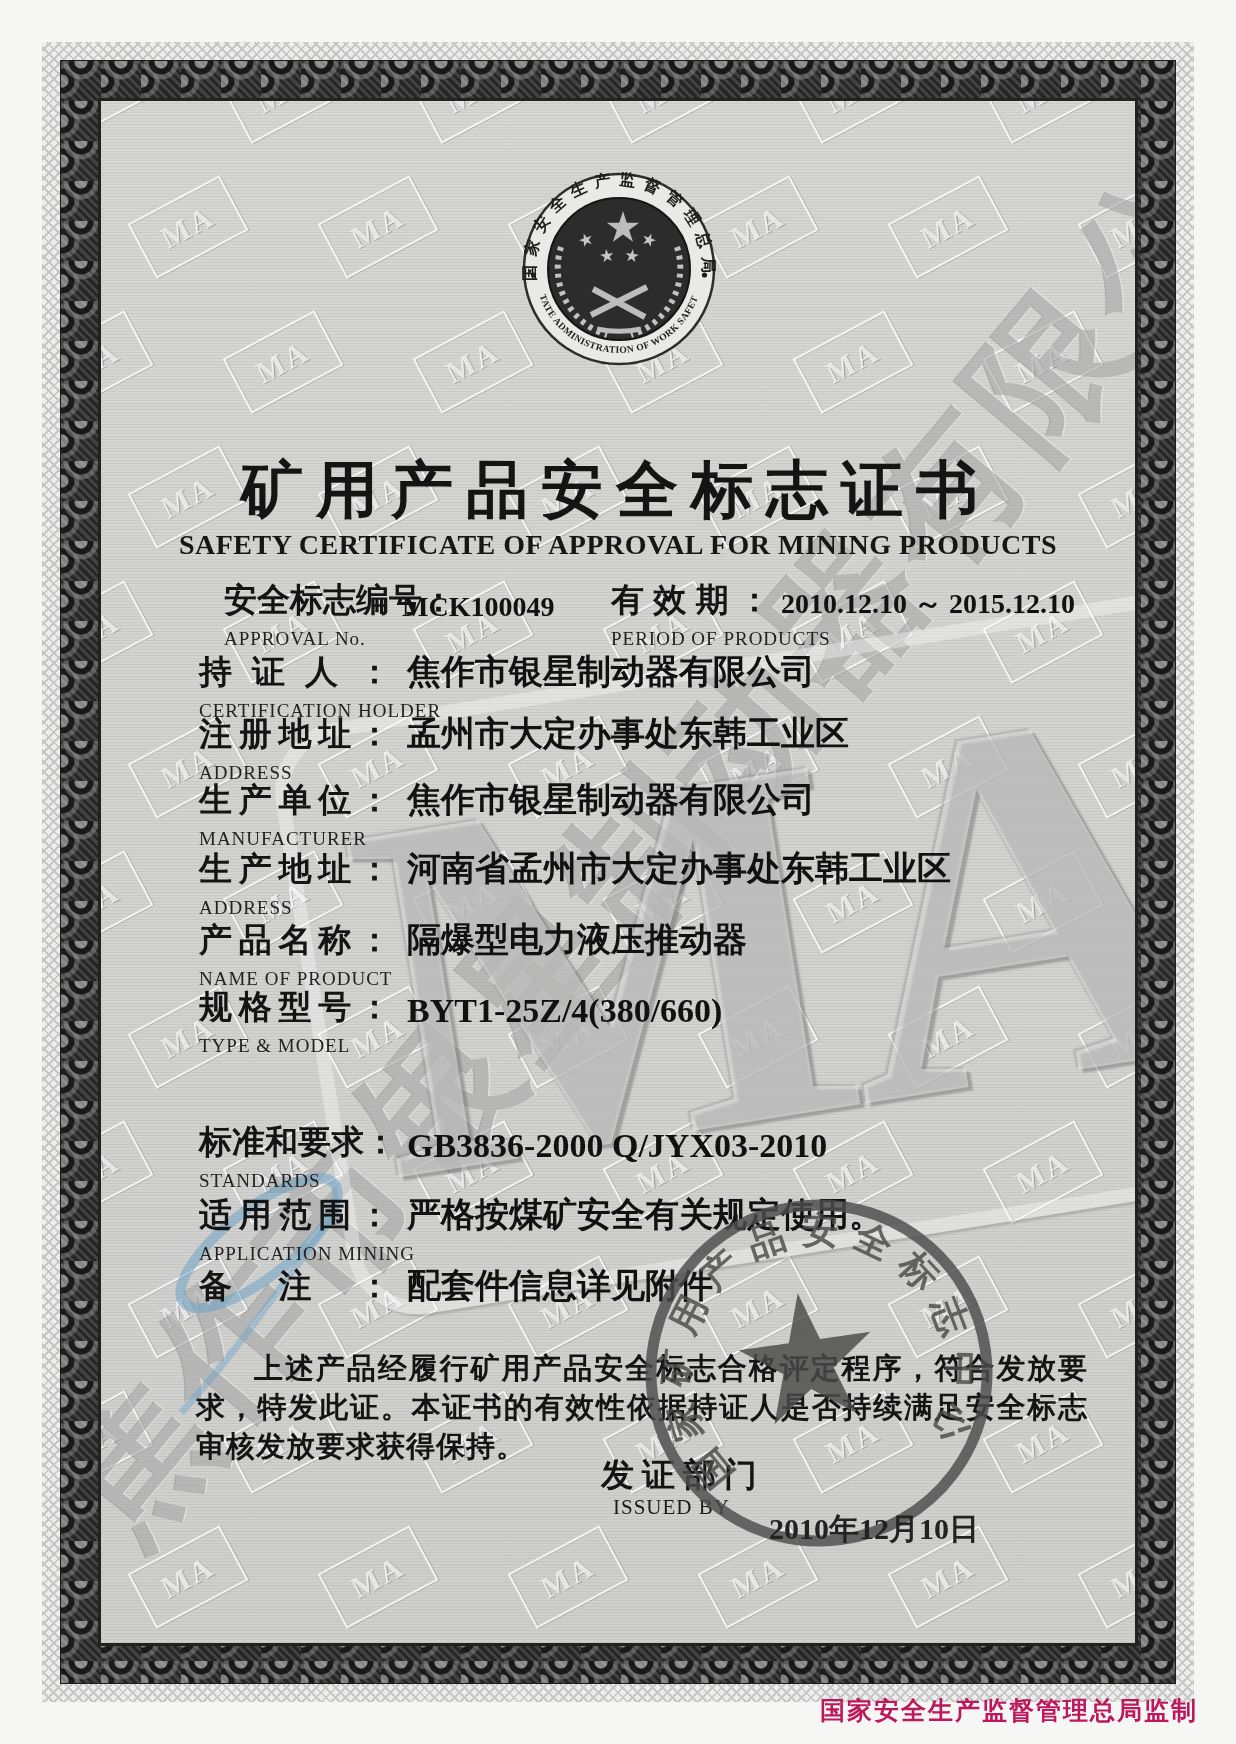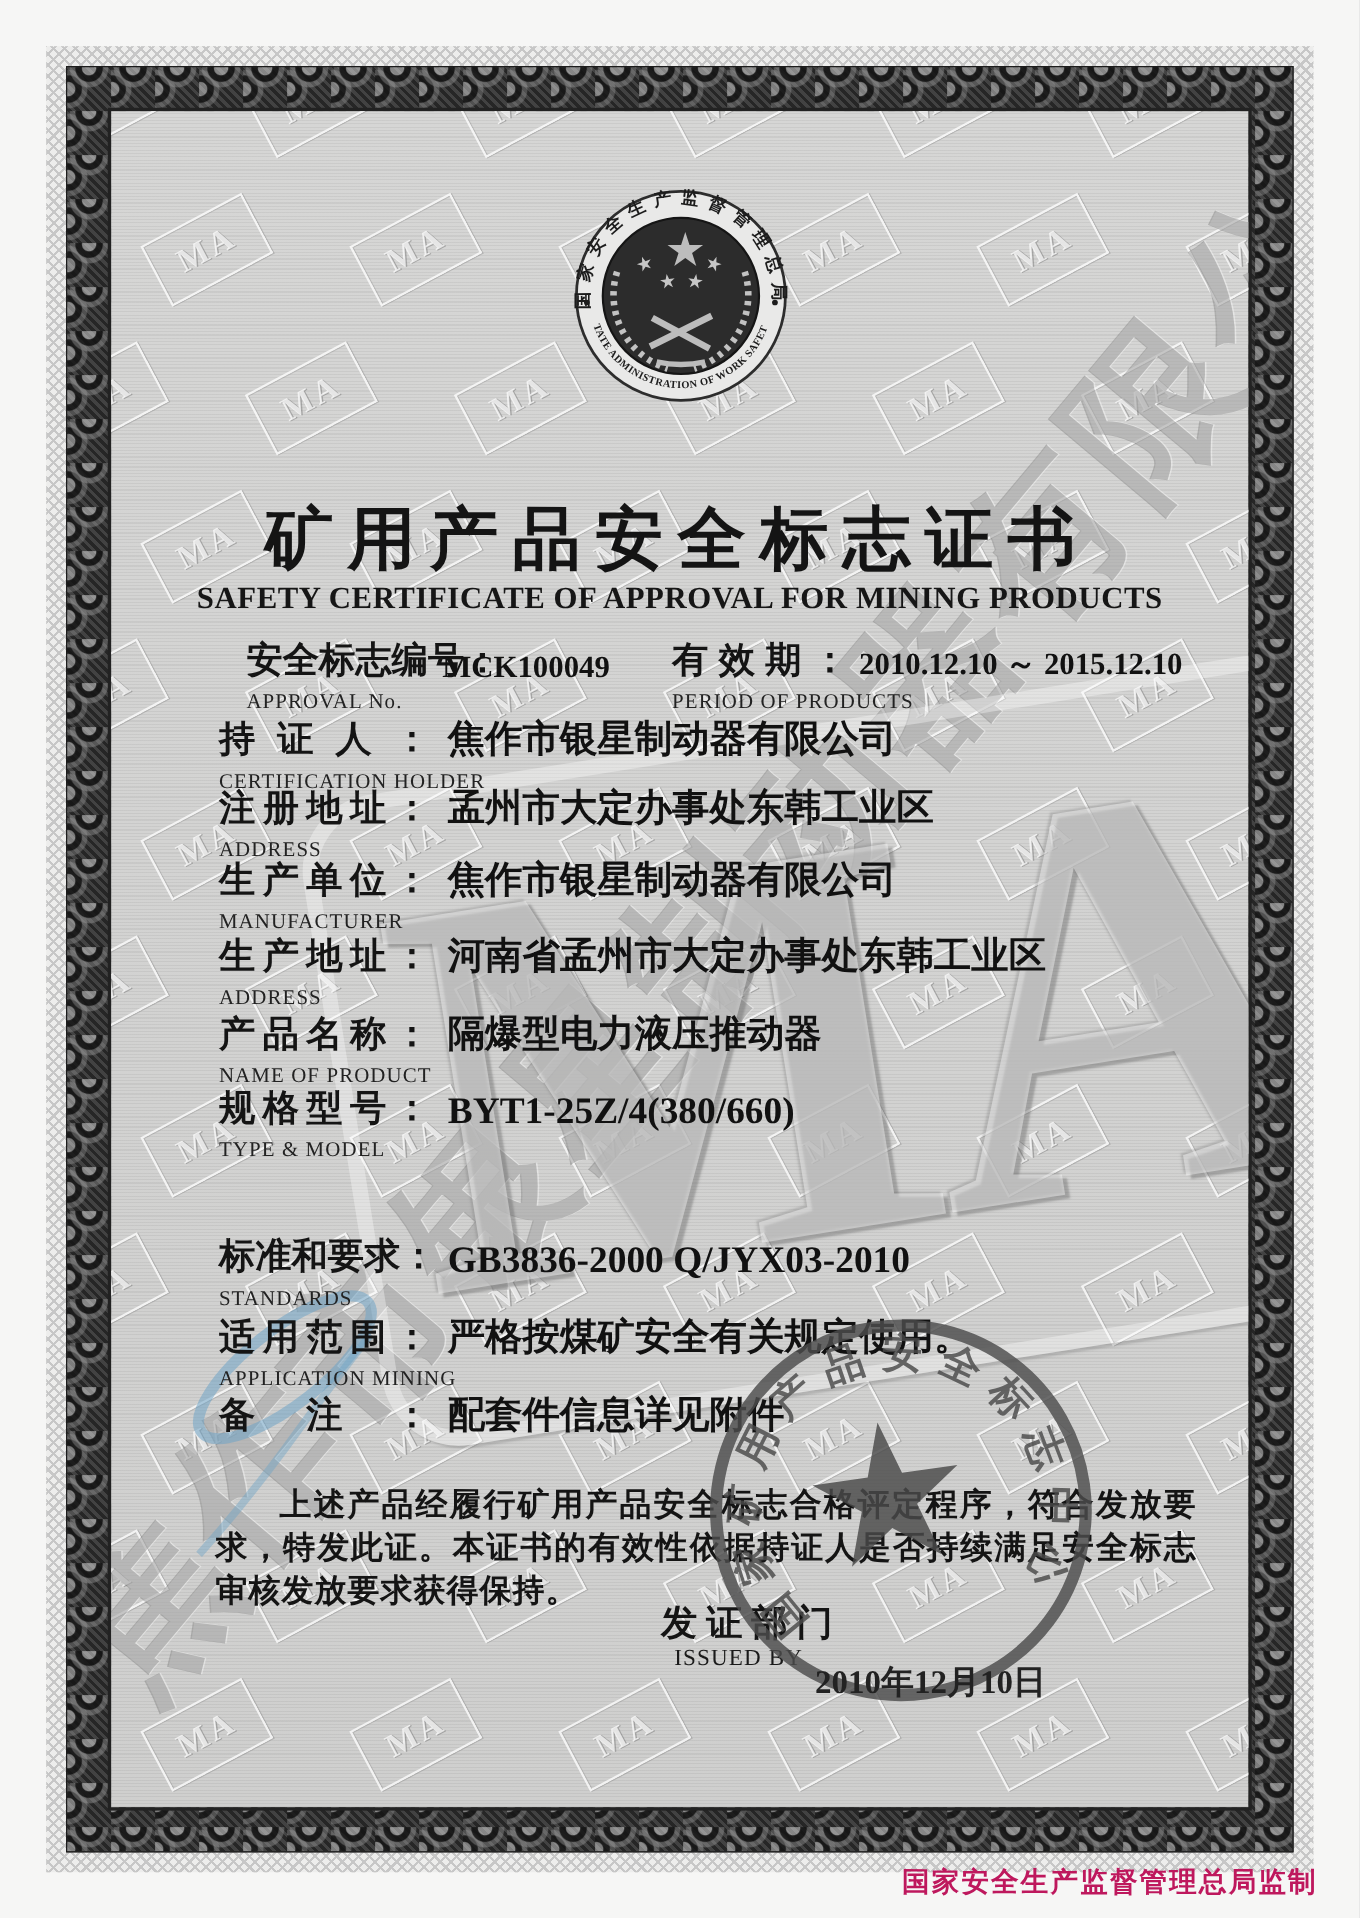--- a/index.html
+++ b/index.html
@@ -97,21 +97,21 @@
   }
   .issued-cn{
     position:absolute;left:500px;top:1352px;
     font-size:33px;font-weight:bold;letter-spacing:8px;color:#141414;
   }
   .issued-en{
     position:absolute;left:512px;top:1394px;
     font-size:21px;letter-spacing:1px;color:#1a1a1a;
   }
   .issue-date{
-    position:absolute;left:640px;top:1408px;
+    position:absolute;left:668px;top:1408px;
     font-size:30px;font-weight:bold;color:#222;z-index:6;
   }
   .seal{position:absolute;left:528px;top:1082px;z-index:5;opacity:.82;}
   .footer{
     position:absolute;left:0;top:1694px;width:1198px;text-align:right;
     font-size:25px;font-weight:bold;letter-spacing:2px;color:#be185d;
   }
 </style>
 </head>
 <body>

